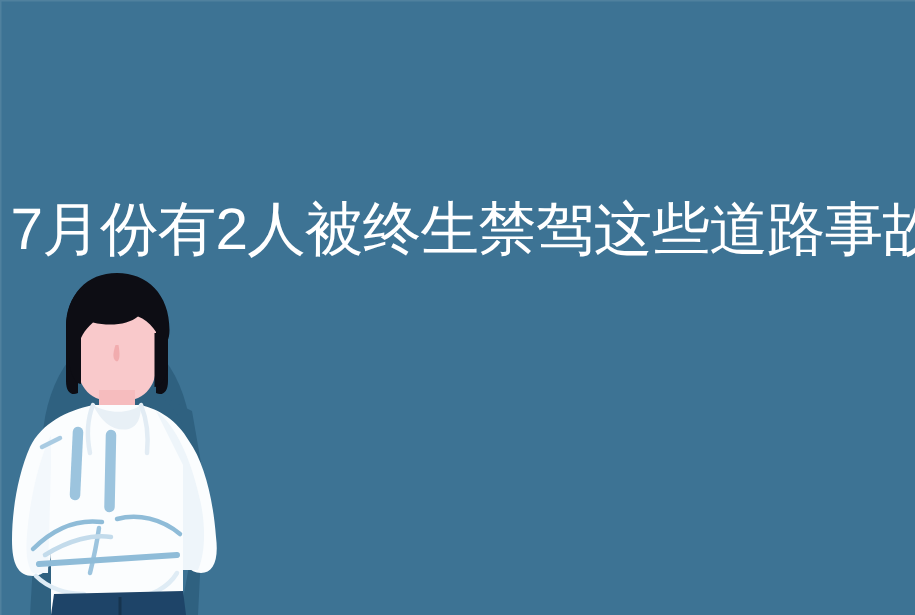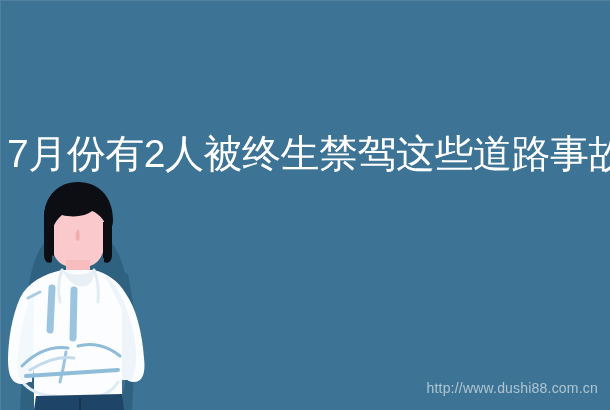--- a/index.html
+++ b/index.html
@@ -125,17 +125,16 @@
       <path d="M118 212 C112 222 100 228 88 228" stroke="#dfecf5" stroke-width="3" fill="none" stroke-linecap="round"></path>
 
       <path d="M36 226 L122 224 L124 240 L34 240 Z" fill="#1e4468"></path>
       <path d="M80 228 L80 240" stroke="#16344f" stroke-width="2" fill="none"></path>
 
     </svg>
   </div>
 
   <div id="headline">7月份有2人被终生禁驾这些道路事故多发</div>
 
-  <div id="watermark">http://www.dushi88.com.cn</div>
 
   <div id="edge-highlight"></div>
 
 </div>
 
 </body></html>

